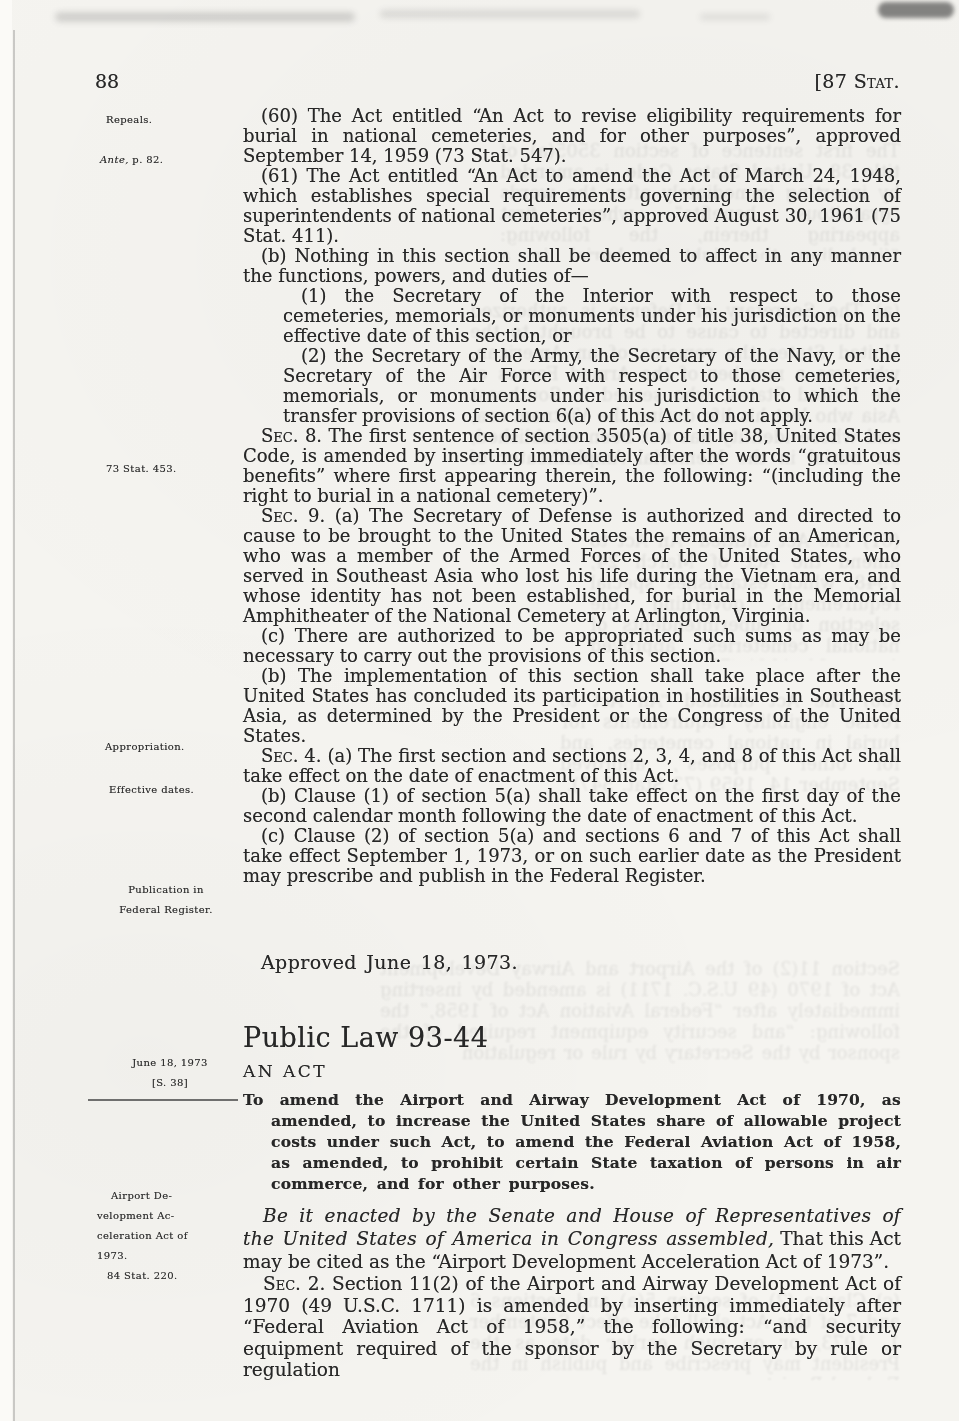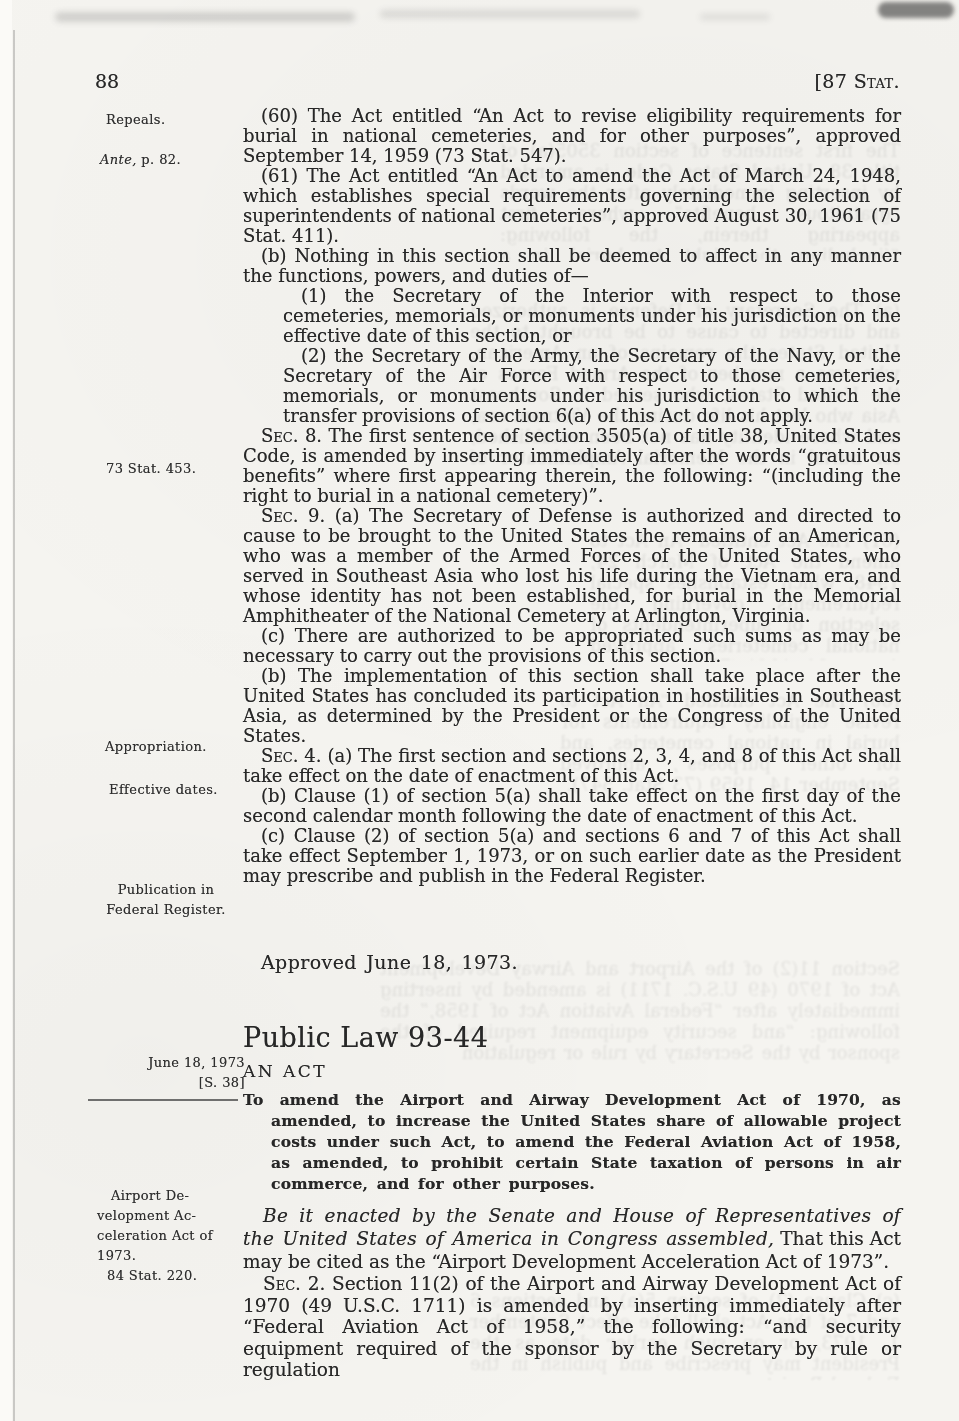--- a/index.html
+++ b/index.html
@@ -31,29 +31,29 @@
   }
 
   
   .pagenum{position:absolute;left:95px;top:70px;font-size:19px;z-index:2;}
   .running-head{position:absolute;left:355px;top:70px;width:440px;text-align:center;
     font-size:19px;letter-spacing:.6px;z-index:2;}
   .stat-head{position:absolute;right:59px;top:70px;font-size:19px;letter-spacing:.4px;
     font-variant:small-caps;z-index:2;}
 
   
-  .note{position:absolute;font-size:13px;line-height:20px;letter-spacing:.4px;color:#2e2e2e;z-index:2;}
+  .note{position:absolute;font-size:10px;line-height:20px;letter-spacing:.4px;color:#2e2e2e;z-index:2;}
   .note .ital{font-style:italic;}
   .note-repeals{left:106px;top:110px;}
   .note-ante{left:100px;top:150px;}
   .note-stat453{left:106px;top:459px;}
   .note-appropriation{left:105px;top:737px;}
   .note-effective{left:109px;top:780px;}
   .note-publication{left:90px;top:880px;width:152px;text-align:center;}
-  .note-date{left:95px;top:1053px;width:150px;text-align:right;}
+  .note-date{left:95px;top:1053px;width:150px;text-align:center;}
   .note-rule{position:absolute;left:88px;top:1099px;width:150px;height:2px;background:#4a4a4a;opacity:.78;z-index:2;}
   .note-act{left:97px;top:1186px;width:146px;text-align:left;}
   .note-act .l1{padding-left:14px;}
   .note-act .l5{padding-left:10px;}
 
   
   .flow{position:absolute;left:243px;width:658px;z-index:2;}
   .part1{top:106px;font-size:18px;line-height:20px;text-align:justify;}
   .part1 p{margin:0;}
   .p{text-indent:18px;}

